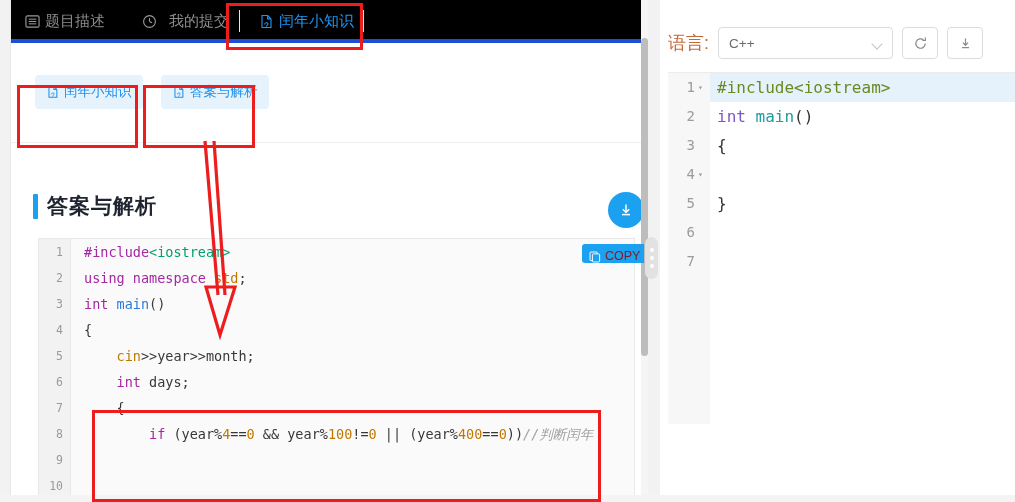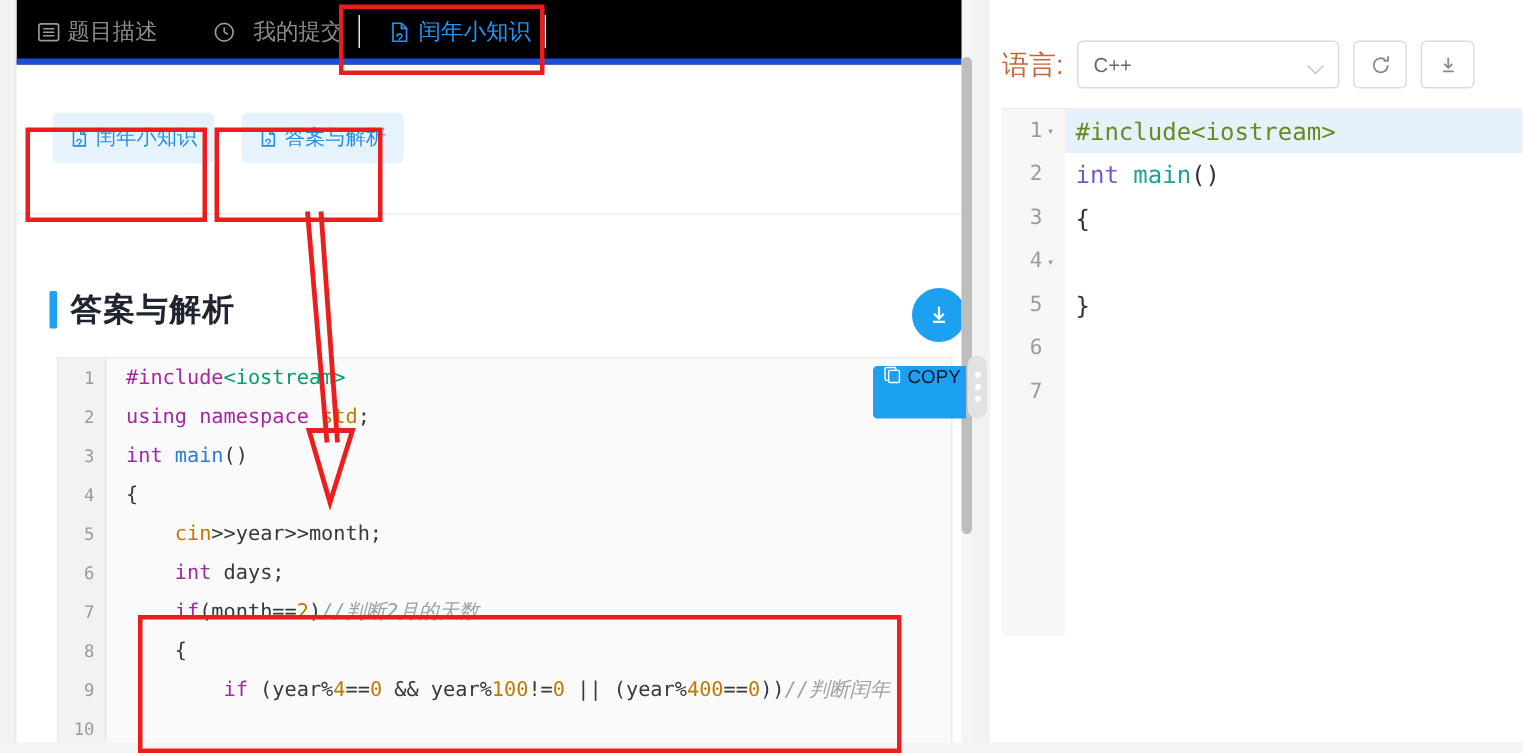--- a/index.html
+++ b/index.html
@@ -65,23 +65,23 @@
     font-size: 11.5px; color: #9a9a9a;
   }
   .code-lines { position: absolute; left: 33px; top: 0; right: 0; }
   .cl {
     height: 26px; line-height: 26px; white-space: pre;
     font-family: "DejaVu Sans Mono", "Liberation Mono", monospace;
     font-size: 13.5px; padding-left: 12px; color: #383838;
   }
   .copy-btn {
     position: absolute; left: 571px; top: 244px; z-index: 7;
-    display: flex; align-items: flex-start; gap: 4px;
-    height: 35px; padding: 0 7px; background: #1ca0f0; border-radius: 3px;
-    color: #0f172a; font-size: 12.5px; cursor: pointer;
+    display: flex; align-items: flex-end; gap: 4px;
+    height: 19px; padding: 0 7px; background: #1ca0f0; border-radius: 3px;
+    color: #7f1d1d; font-size: 12.5px; cursor: pointer;
   }
 
   
   .t-pre  { color: #a626a4; }
   .t-str  { color: #00a06a; }
   .t-kw   { color: #a626a4; }
   .t-ns   { color: #c07800; }
   .t-fn   { color: #2a7ae2; }
   .t-num  { color: #c07800; }
   .t-cm   { color: #a0a0a0; font-style: italic; }
@@ -237,21 +237,20 @@
           <div class="gln">9</div>
           <div class="gln">10</div>
         </div>
       <div class="code-lines" id="code-left">
           <div class="cl"><span class="t-pre">#include</span><span class="t-str">&lt;iostream&gt;</span></div>
           <div class="cl"><span class="t-kw">using namespace </span><span class="t-ns">std</span><span class="t-pl">;</span></div>
           <div class="cl"><span class="t-kw">int </span><span class="t-fn">main</span><span class="t-pl">()</span></div>
           <div class="cl"><span class="t-pl">{</span></div>
           <div class="cl"><span class="t-ns">    cin</span><span class="t-pl">&gt;&gt;year&gt;&gt;month;</span></div>
           <div class="cl"><span class="t-kw">    int</span><span class="t-pl"> days;</span></div>
-          <div class="cl"><span class="t-kw">    if</span><span class="t-pl">(month==</span><span class="t-num">2</span><span class="t-pl">)</span><span class="t-cm">//判断2月的天数</span></div>
           <div class="cl"><span class="t-pl">    {</span></div>
           <div class="cl"><span class="t-kw">        if</span><span class="t-pl"> (year%</span><span class="t-num">4</span><span class="t-pl">==</span><span class="t-num">0</span><span class="t-pl"> &amp;&amp; year%</span><span class="t-num">100</span><span class="t-pl">!=</span><span class="t-num">0</span><span class="t-pl"> || (year%</span><span class="t-num">400</span><span class="t-pl">==</span><span class="t-num">0</span><span class="t-pl">))</span><span class="t-cm">//判断闰年</span></div>
         </div>
     </div>
 
     <div class="copy-btn">
       <span>
         <svg width="12" height="12" viewBox="0 0 14 14" style="display:block">
           <rect x="1.2" y="1.2" width="8.4" height="10" rx="1" fill="none" stroke="#fff" stroke-width="1.1"></rect>
           <rect x="4" y="3.4" width="8.4" height="9.4" rx="1" fill="#1ca0f0" stroke="#fff" stroke-width="1.1"></rect>

